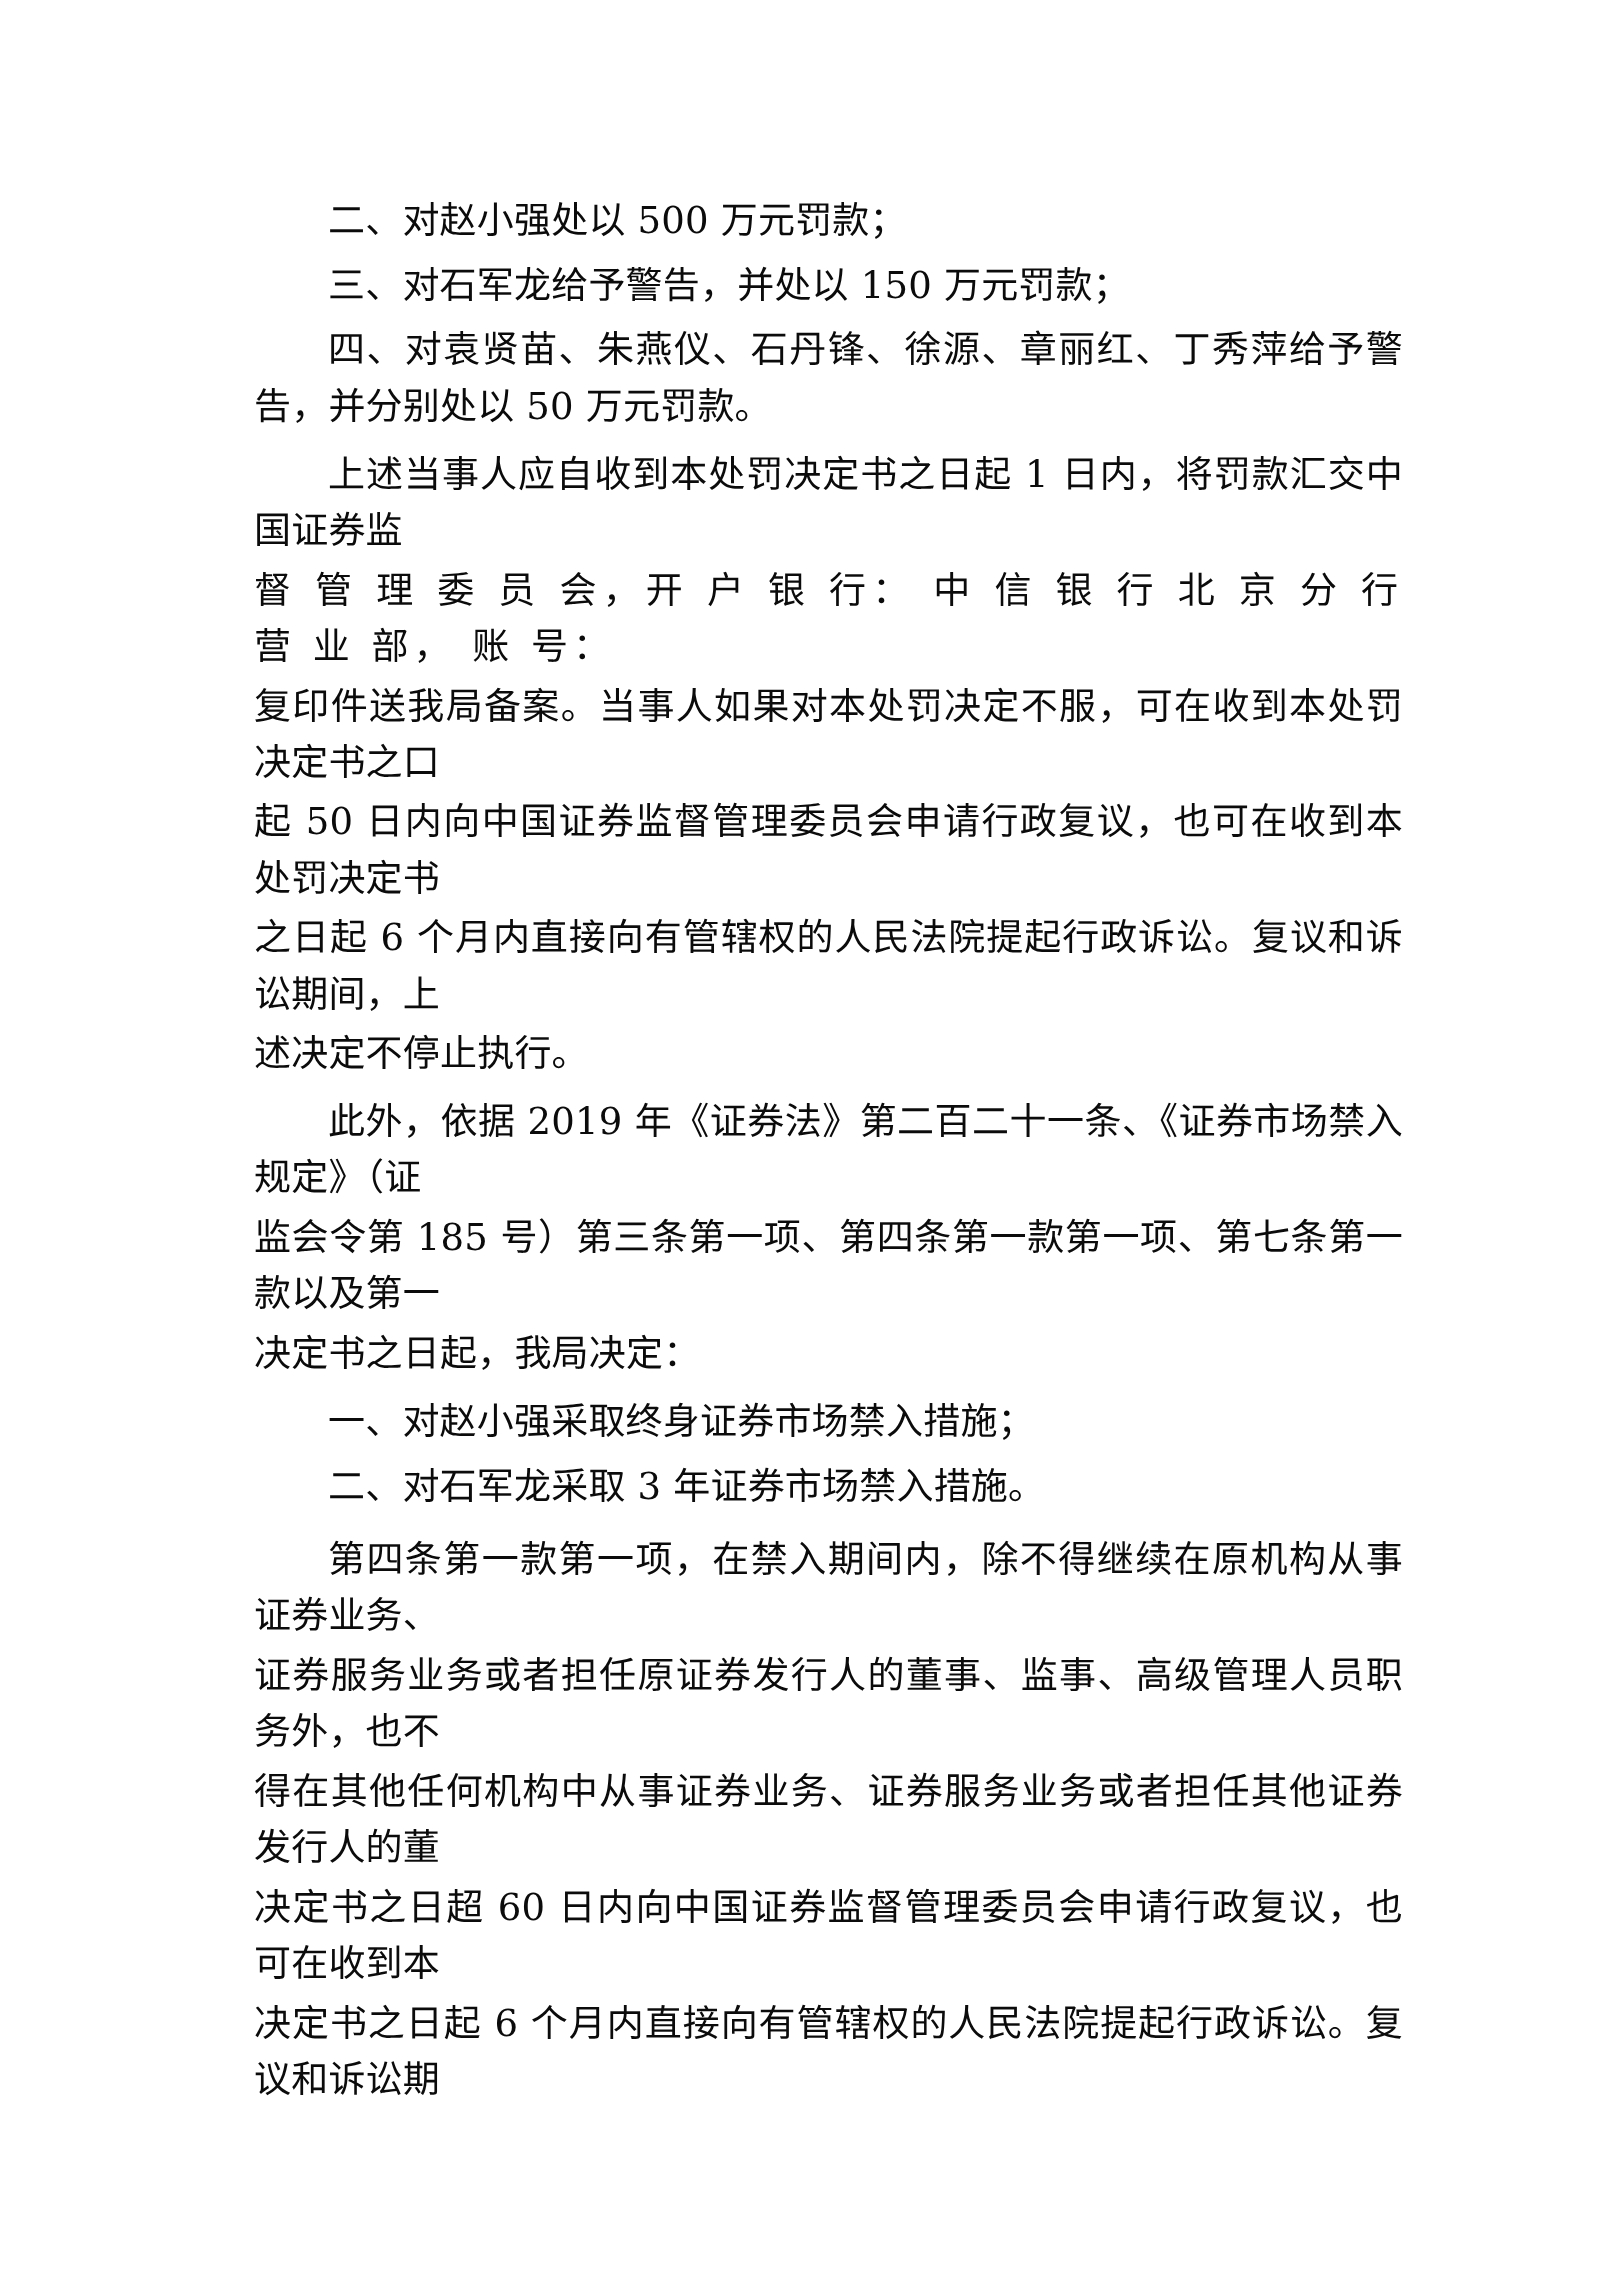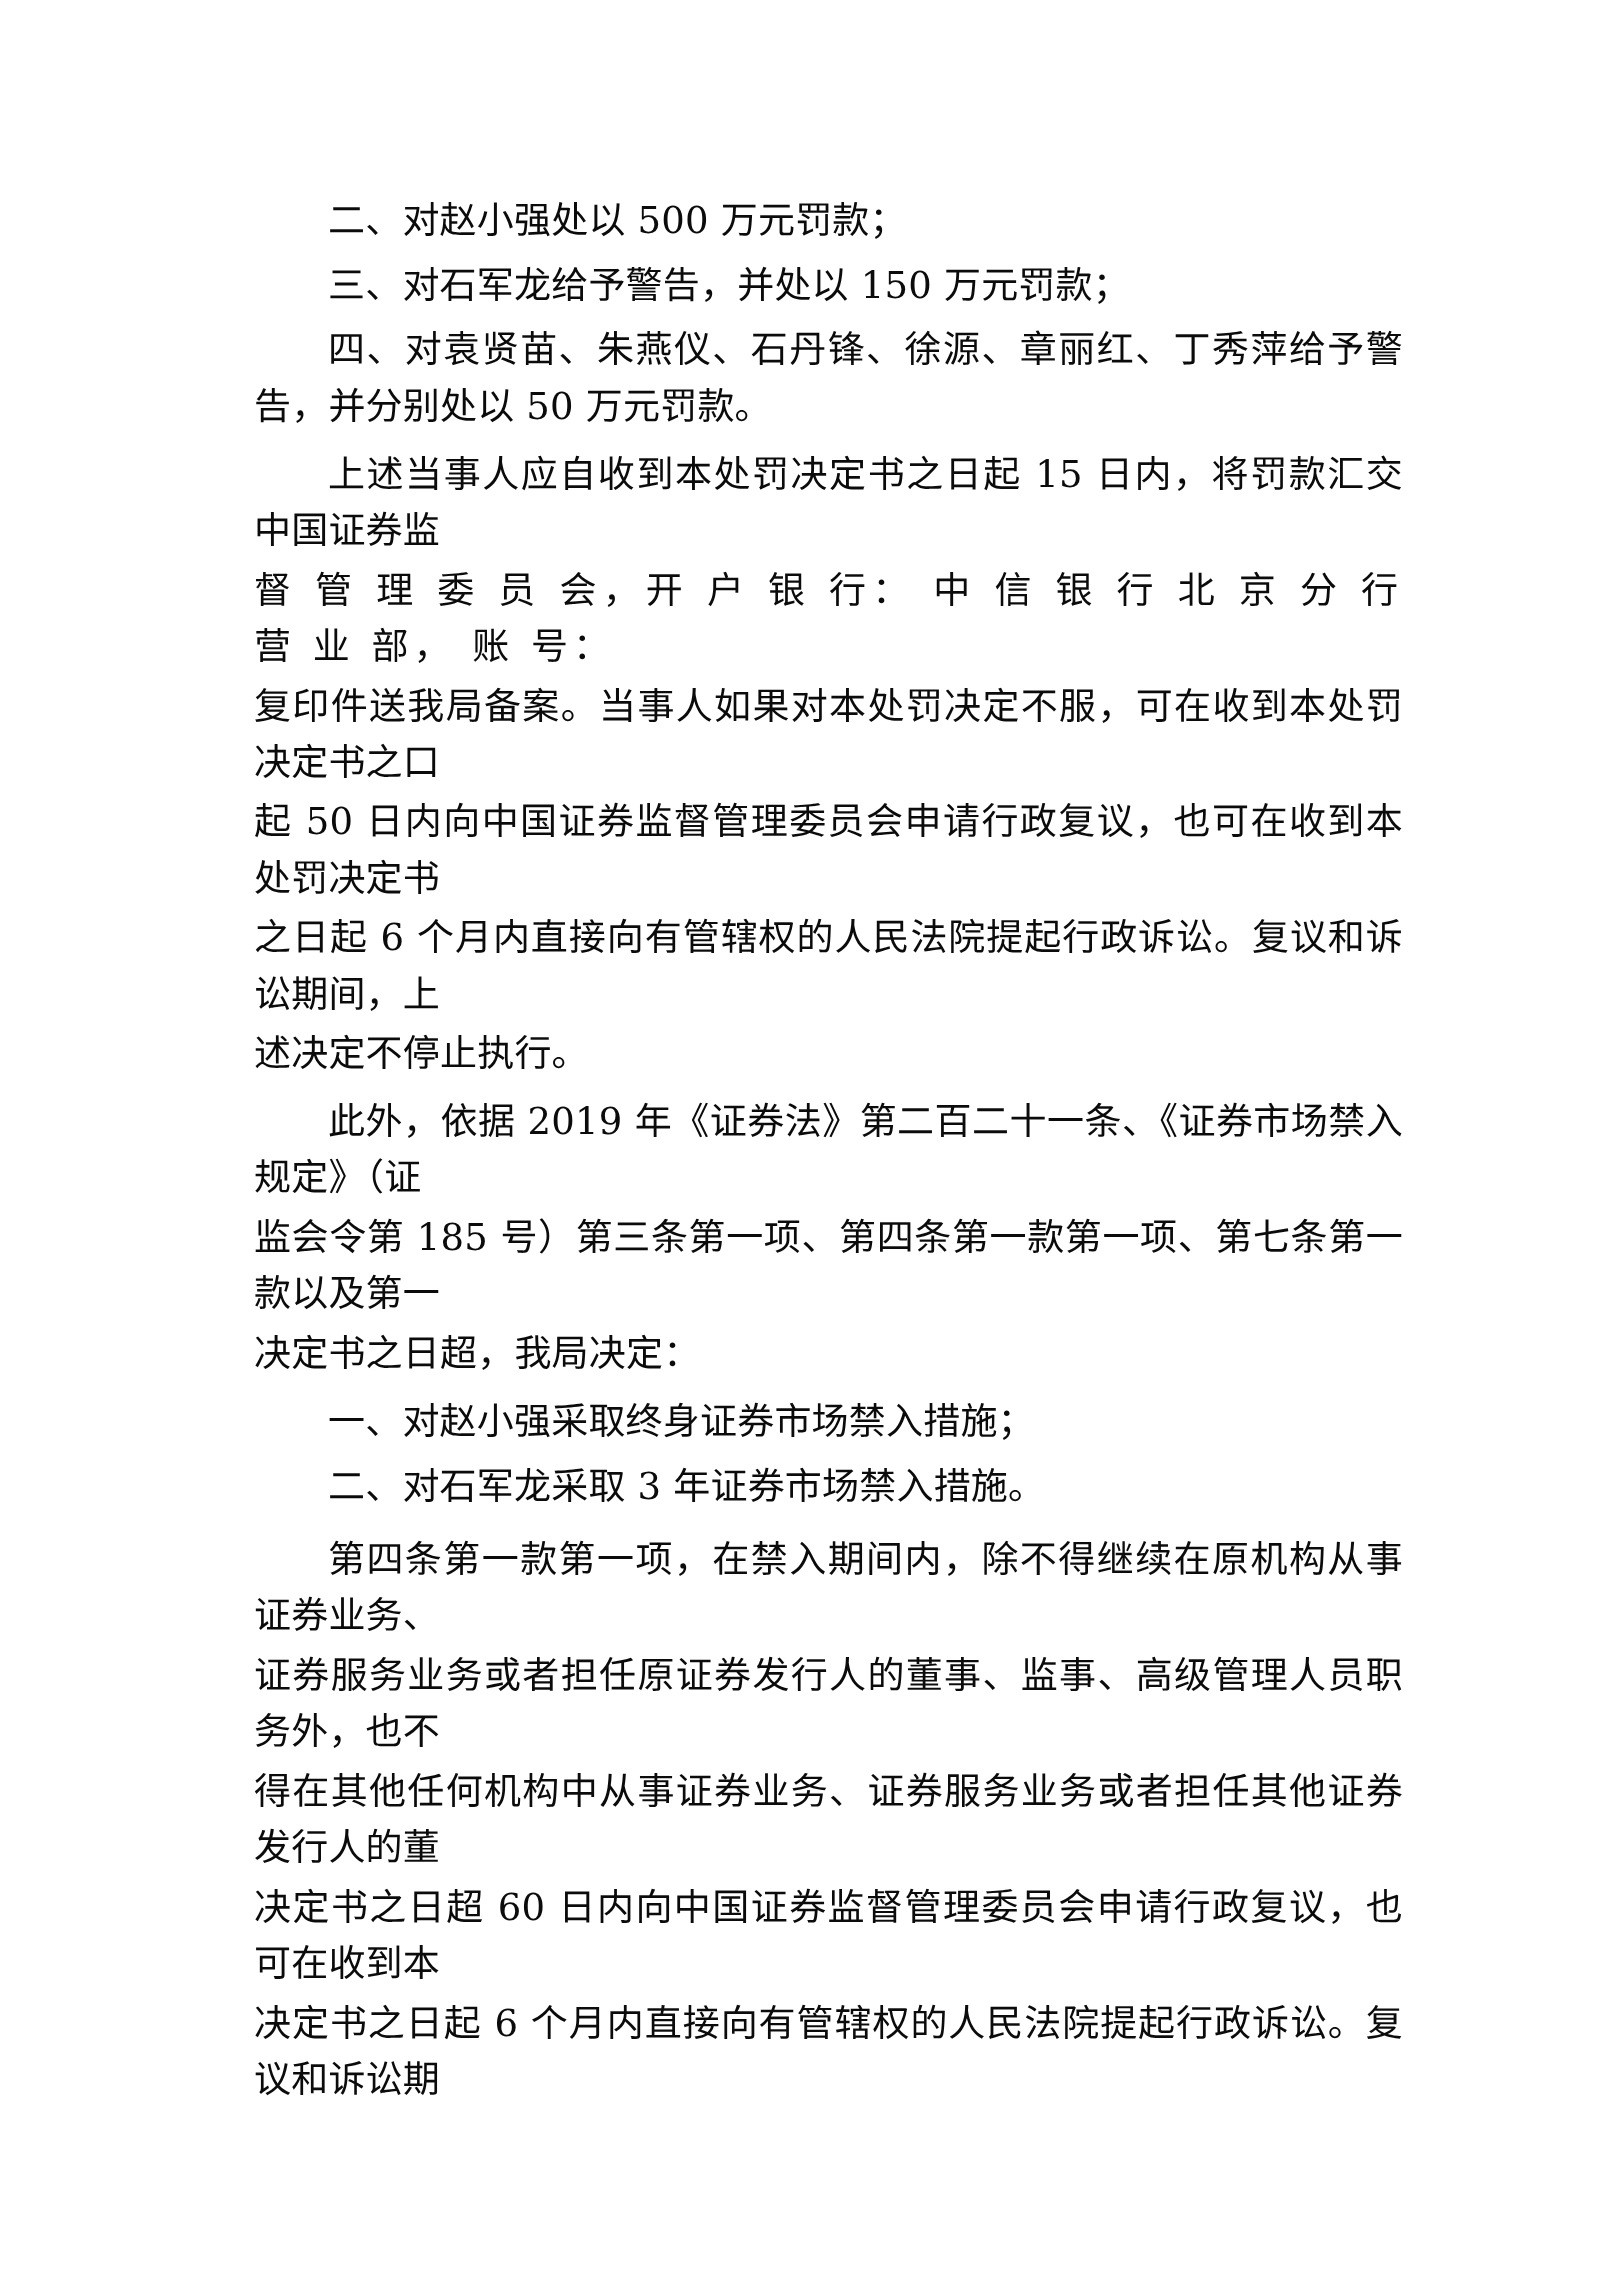--- a/index.html
+++ b/index.html
@@ -66,32 +66,32 @@
 
 <div class="page">
   <div class="content">
 
     <div class="para item">二、对赵小强处以 500 万元罚款；</div>
     <div class="para item">三、对石军龙给予警告，并处以 150 万元罚款；</div>
     <div class="para indent">四、对袁贤苗、朱燕仪、石丹锋、徐源、章丽红、丁秀萍给予警告，并分别处以 50 万元罚款。</div>
 
     <div class="gap-sm"></div>
 
-    <div class="para indent">上述当事人应自收到本处罚决定书之日起 15 日内，将罚款汇交中国证券监</div>
+    <div class="para indent">上述当事人应自收到本处罚决定书之日起 1 日内，将罚款汇交中国证券监</div>
     <div class="para tracked">督 管 理 委 员 会，开 户 银 行： 中 信 银 行 北 京 分 行 营 业 部， 账 号：</div>
     <div class="para">复印件送我局备案。当事人如果对本处罚决定不服，可在收到本处罚决定书之口</div>
     <div class="para">起 50 日内向中国证券监督管理委员会申请行政复议，也可在收到本处罚决定书</div>
     <div class="para">之日起 6 个月内直接向有管辖权的人民法院提起行政诉讼。复议和诉讼期间，上</div>
     <div class="para">述决定不停止执行。</div>
 
     <div class="gap-sm"></div>
 
     <div class="para indent">此外，依据 2019 年《证券法》第二百二十一条、《证券市场禁入规定》（证</div>
     <div class="para">监会令第 185 号）第三条第一项、第四条第一款第一项、第七条第一款以及第一</div>
-    <div class="para">决定书之日超，我局决定：</div>
+    <div class="para">决定书之日起，我局决定：</div>
 
     <div class="gap-sm"></div>
 
     <div class="para item">一、对赵小强采取终身证券市场禁入措施；</div>
     <div class="para item">二、对石军龙采取 3 年证券市场禁入措施。</div>
 
     <div class="gap-sm"></div>
 
     <div class="para indent">第四条第一款第一项，在禁入期间内，除不得继续在原机构从事证券业务、</div>
     <div class="para">证券服务业务或者担任原证券发行人的董事、监事、高级管理人员职务外，也不</div>

